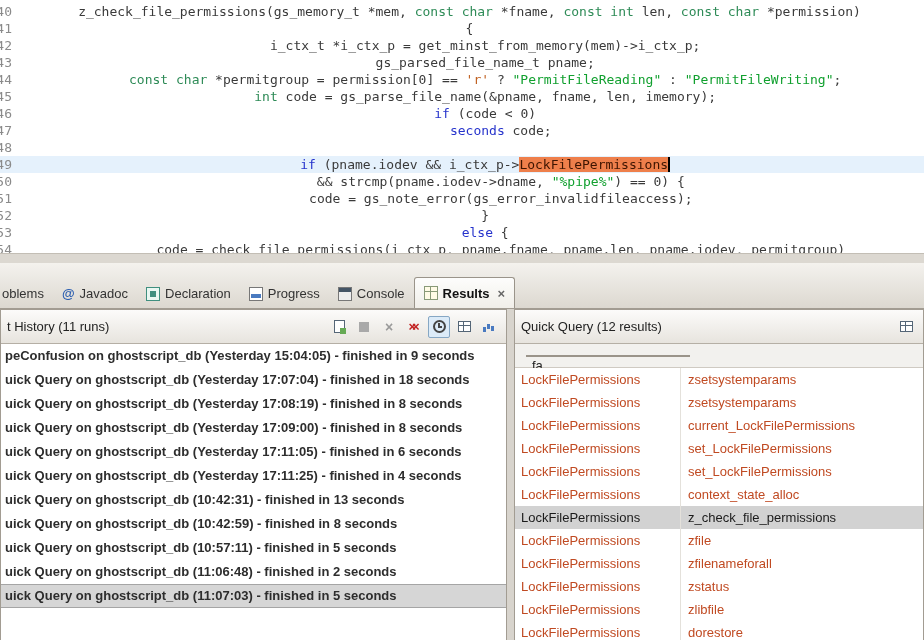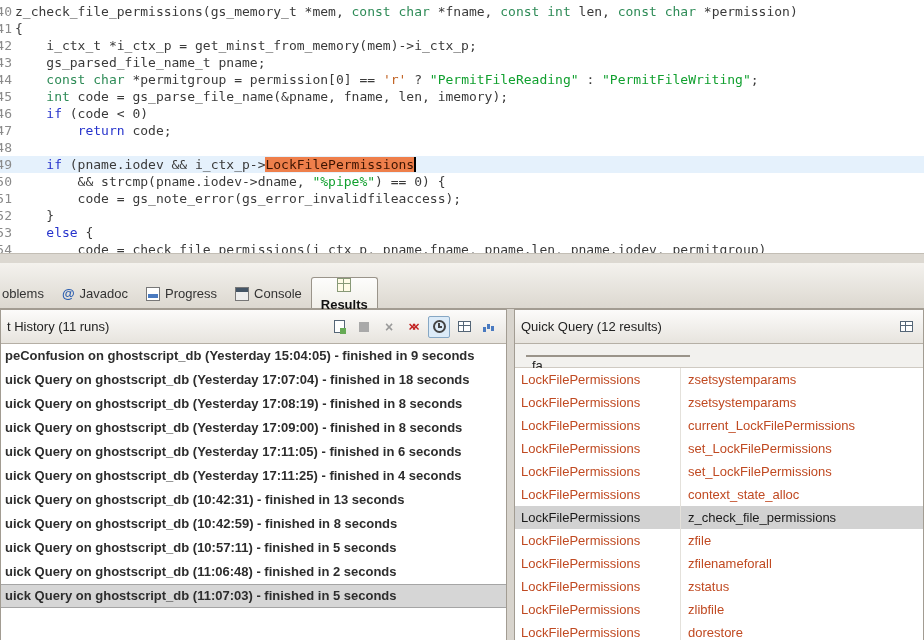--- a/index.html
+++ b/index.html
@@ -6,36 +6,36 @@
   html,body { width:924px; height:640px; overflow:hidden; }
   body { font-family:"Liberation Sans",sans-serif; background:#fff; }
   .screen { position:relative; width:924px; height:640px; overflow:hidden; background:#fff; }
 
   
   .editor { height:253px; overflow:hidden; background:#fff; padding-top:3px;
             font-family:"DejaVu Sans Mono",monospace; font-size:13px; line-height:17px; }
   .cl { display:flex; white-space:pre; }
   .cl.cur { background:#e5f1fc; }
   .gut { flex:0 0 12px; overflow:hidden; direction:rtl; color:#8a8a8a; margin-right:3px; text-align:right; }
-  .ct { flex:1; white-space:pre; overflow:hidden; }
+  .ct { flex:1; white-space:pre; overflow:hidden;text-align:center; }
   .tk-d  { color:#3a3a3a; }
   .tk-t  { color:#2e8b57; }
   .tk-c  { color:#2633cc; }
   .tk-s  { color:#11a02f; }
   .tk-ch { color:#c06020; }
   .tk-hl { background:#ee7f4b; color:#3d1400; border-right:2px solid #000; }
 
   
   .sash { height:10px; background:#dcd8d1; border-top:1px solid #c3beb5; }
   .tabbar { height:46px; background:linear-gradient(#f4f2ee,#dcd8d0); border-bottom:1px solid #a29c92;
             display:flex; align-items:flex-end; }
   .tab { height:29px; display:flex; align-items:center; gap:5px; padding:0 9px; font-size:13px; color:#333; }
   .tab.cut { padding-left:2px; }
   .tab.active { background:linear-gradient(#fdfdfc,#f1efe9); border:1px solid #9a948a; border-bottom:none;
-                border-radius:3px 3px 0 0; font-weight:bold; color:#111; height:31px;flex-direction:column; }
+                border-radius:3px 3px 0 0; font-weight:bold; color:#111; height:31px; }
   .ticon { width:14px; height:14px; position:relative; display:inline-block; flex:0 0 auto; }
   .i-javadoc { width:auto; color:#2a5db0; font-weight:bold; font-size:13px; line-height:14px; }
   .i-decl { border:1px solid #3f8f7f; background:#e9f7f2; }
   .i-decl::after { content:""; position:absolute; left:3px; top:3px; width:6px; height:6px; background:#3f8f7f; }
   .i-console { border:1px solid #777; background:#eee; }
   .i-console::before { content:""; position:absolute; left:0; top:0; right:0; height:4px; background:#456; }
   .i-progress { border:1px solid #777; background:#fff; }
   .i-progress::before { content:""; position:absolute; left:1px; bottom:2px; width:10px; height:4px; background:#4a7ac0; }
   .i-results { border:1px solid #897; background:#fffbe6; }
   .i-results::before { content:""; position:absolute; left:0; top:4px; right:0; height:1px; background:#897; }
@@ -97,39 +97,43 @@
 <div class="screen">
 
   <div class="editor" id="code">
       <div class="cl"><span class="gut">740</span><span class="ct"><span class="tk-d">z_check_file_permissions(gs_memory_t *mem, </span><span class="tk-t">const char</span><span class="tk-d"> *fname, </span><span class="tk-t">const int</span><span class="tk-d"> len, </span><span class="tk-t">const char</span><span class="tk-d"> *permission)</span></span></div>
       <div class="cl"><span class="gut">741</span><span class="ct"><span class="tk-d">{</span></span></div>
       <div class="cl"><span class="gut">742</span><span class="ct"><span class="tk-d">    i_ctx_t *i_ctx_p = get_minst_from_memory(mem)-&gt;i_ctx_p;</span></span></div>
       <div class="cl"><span class="gut">743</span><span class="ct"><span class="tk-d">    gs_parsed_file_name_t pname;</span></span></div>
       <div class="cl"><span class="gut">744</span><span class="ct"><span class="tk-d">    </span><span class="tk-t">const char</span><span class="tk-d"> *permitgroup = permission[0] == </span><span class="tk-ch">'r'</span><span class="tk-d"> ? </span><span class="tk-s">"PermitFileReading"</span><span class="tk-d"> : </span><span class="tk-s">"PermitFileWriting"</span><span class="tk-d">;</span></span></div>
       <div class="cl"><span class="gut">745</span><span class="ct"><span class="tk-d">    </span><span class="tk-t">int</span><span class="tk-d"> code = gs_parse_file_name(&amp;pname, fname, len, imemory);</span></span></div>
       <div class="cl"><span class="gut">746</span><span class="ct"><span class="tk-d">    </span><span class="tk-c">if</span><span class="tk-d"> (code &lt; 0)</span></span></div>
-      <div class="cl"><span class="gut">747</span><span class="ct"><span class="tk-d">        </span><span class="tk-c">return</span><span class="tk-d"> code;</span></span></div>
+      <div class="cl"><span class="gut">747</span><span class="ct"><span class="tk-d">        </span><span class="tk-c">seconds</span><span class="tk-d"> code;</span></span></div>
       <div class="cl"><span class="gut">748</span><span class="ct"></span></div>
       <div class="cl cur"><span class="gut">749</span><span class="ct"><span class="tk-d">    </span><span class="tk-c">if</span><span class="tk-d"> (pname.iodev &amp;&amp; i_ctx_p-&gt;</span><span class="tk-hl">LockFilePermissions</span></span></div>
       <div class="cl"><span class="gut">750</span><span class="ct"><span class="tk-d">        &amp;&amp; strcmp(pname.iodev-&gt;dname, </span><span class="tk-s">"%pipe%"</span><span class="tk-d">) == 0) {</span></span></div>
       <div class="cl"><span class="gut">751</span><span class="ct"><span class="tk-d">        code = gs_note_error(gs_error_invalidfileaccess);</span></span></div>
       <div class="cl"><span class="gut">752</span><span class="ct"><span class="tk-d">    }</span></span></div>
       <div class="cl"><span class="gut">753</span><span class="ct"><span class="tk-d">    </span><span class="tk-c">else</span><span class="tk-d"> {</span></span></div>
       <div class="cl"><span class="gut">754</span><span class="ct"><span class="tk-d">        code = check_file_permissions(i_ctx_p, pname.fname, pname.len, pname.iodev, permitgroup)</span></span></div>
     </div>
 
   <div class="sash"></div>
 
   <div class="tabbar" id="tabbar">
       <div class="tab cut">
         <span>oblems</span>
       </div>
       <div class="tab">
         <span class="ticon i-javadoc">@</span>
         <span>Javadoc</span>
+      </div>
+      <div class="tab">
+        <span class="ticon i-decl"></span>
+        <span>Declaration</span>
       </div>
       <div class="tab">
         <span class="ticon i-progress"></span>
         <span>Progress</span>
       </div>
       <div class="tab">
         <span class="ticon i-console"></span>
         <span>Console</span>
       </div>
       <div class="tab active">

